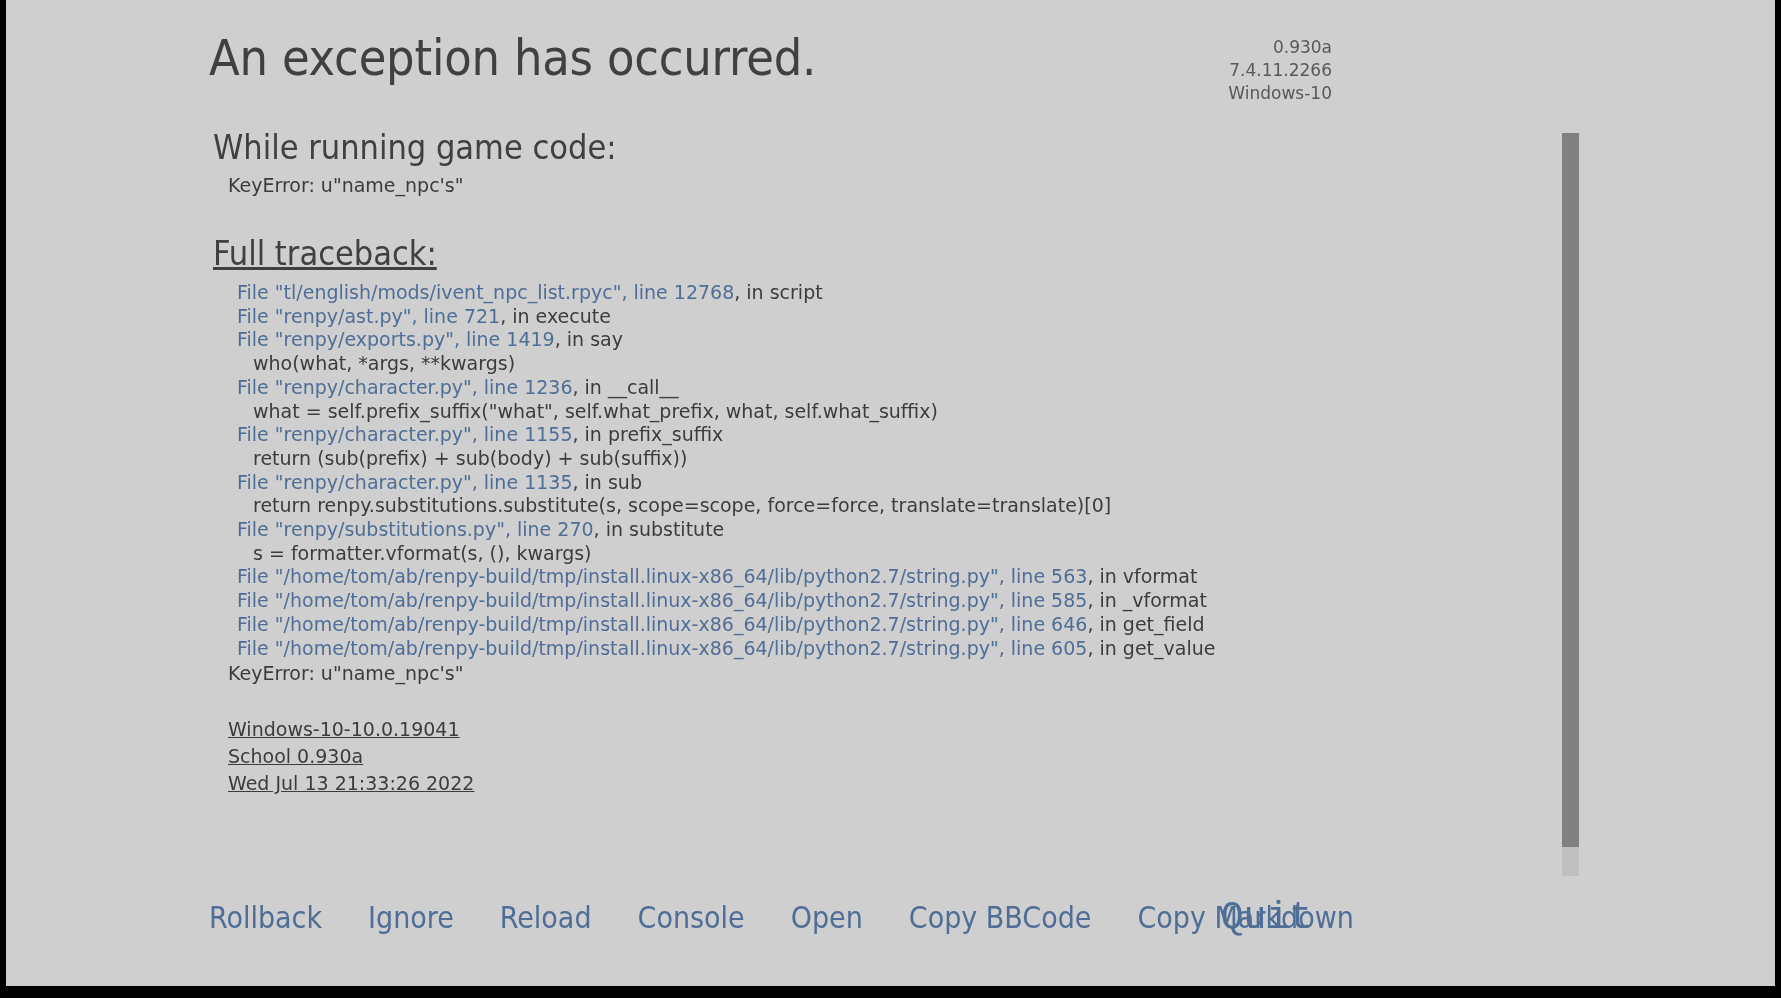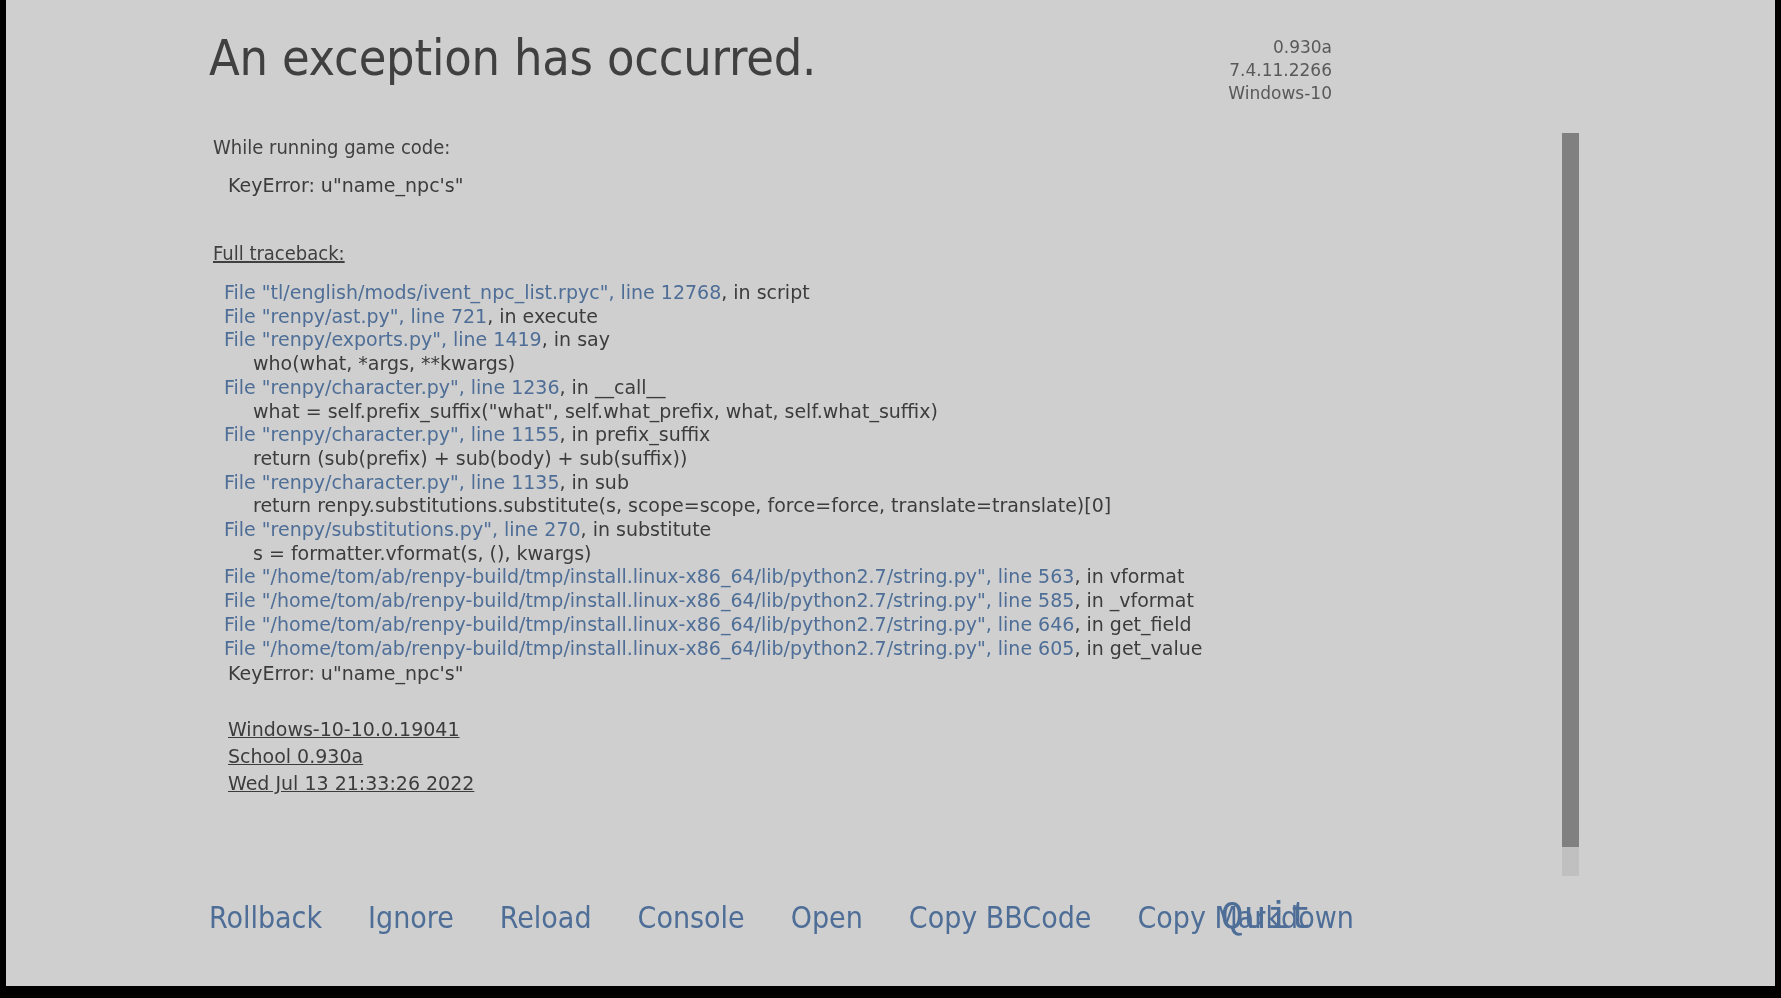--- a/index.html
+++ b/index.html
@@ -79,21 +79,21 @@
   #content {
     position: absolute;
     left: 0;
     top: 0;
     width: 1700px;
     padding-left: 207px;
     box-sizing: border-box;
   }
 
   .section-heading {
-    font-size: 20px;
+    font-size: 34px;
     line-height: 42px;
     color: #404040;
     font-family: "DejaVu Sans Condensed", "DejaVu Sans", sans-serif;
     font-stretch: condensed;
     margin: 0;
     white-space: nowrap;
   }
   #heading-running { margin-top: 0px; }
   #heading-traceback { margin-top: 33px; text-decoration: underline; }
 
@@ -109,21 +109,21 @@
   #traceback-list {
     margin-top: 7px;
     list-style: none;
     padding: 0;
   }
   .tb-file {
     font-size: 19px;
     line-height: 23.7px;
     color: #3c3c3c;
     white-space: pre;
-    margin-left: 11px;
+    margin-left: 24px;
   }
   .tb-file .lnk { color: #4e6e97; }
   .tb-src {
     font-size: 19px;
     line-height: 23.7px;
     color: #3c3c3c;
     white-space: pre;
     margin-left: 40px;
   }
   #traceback-final {

